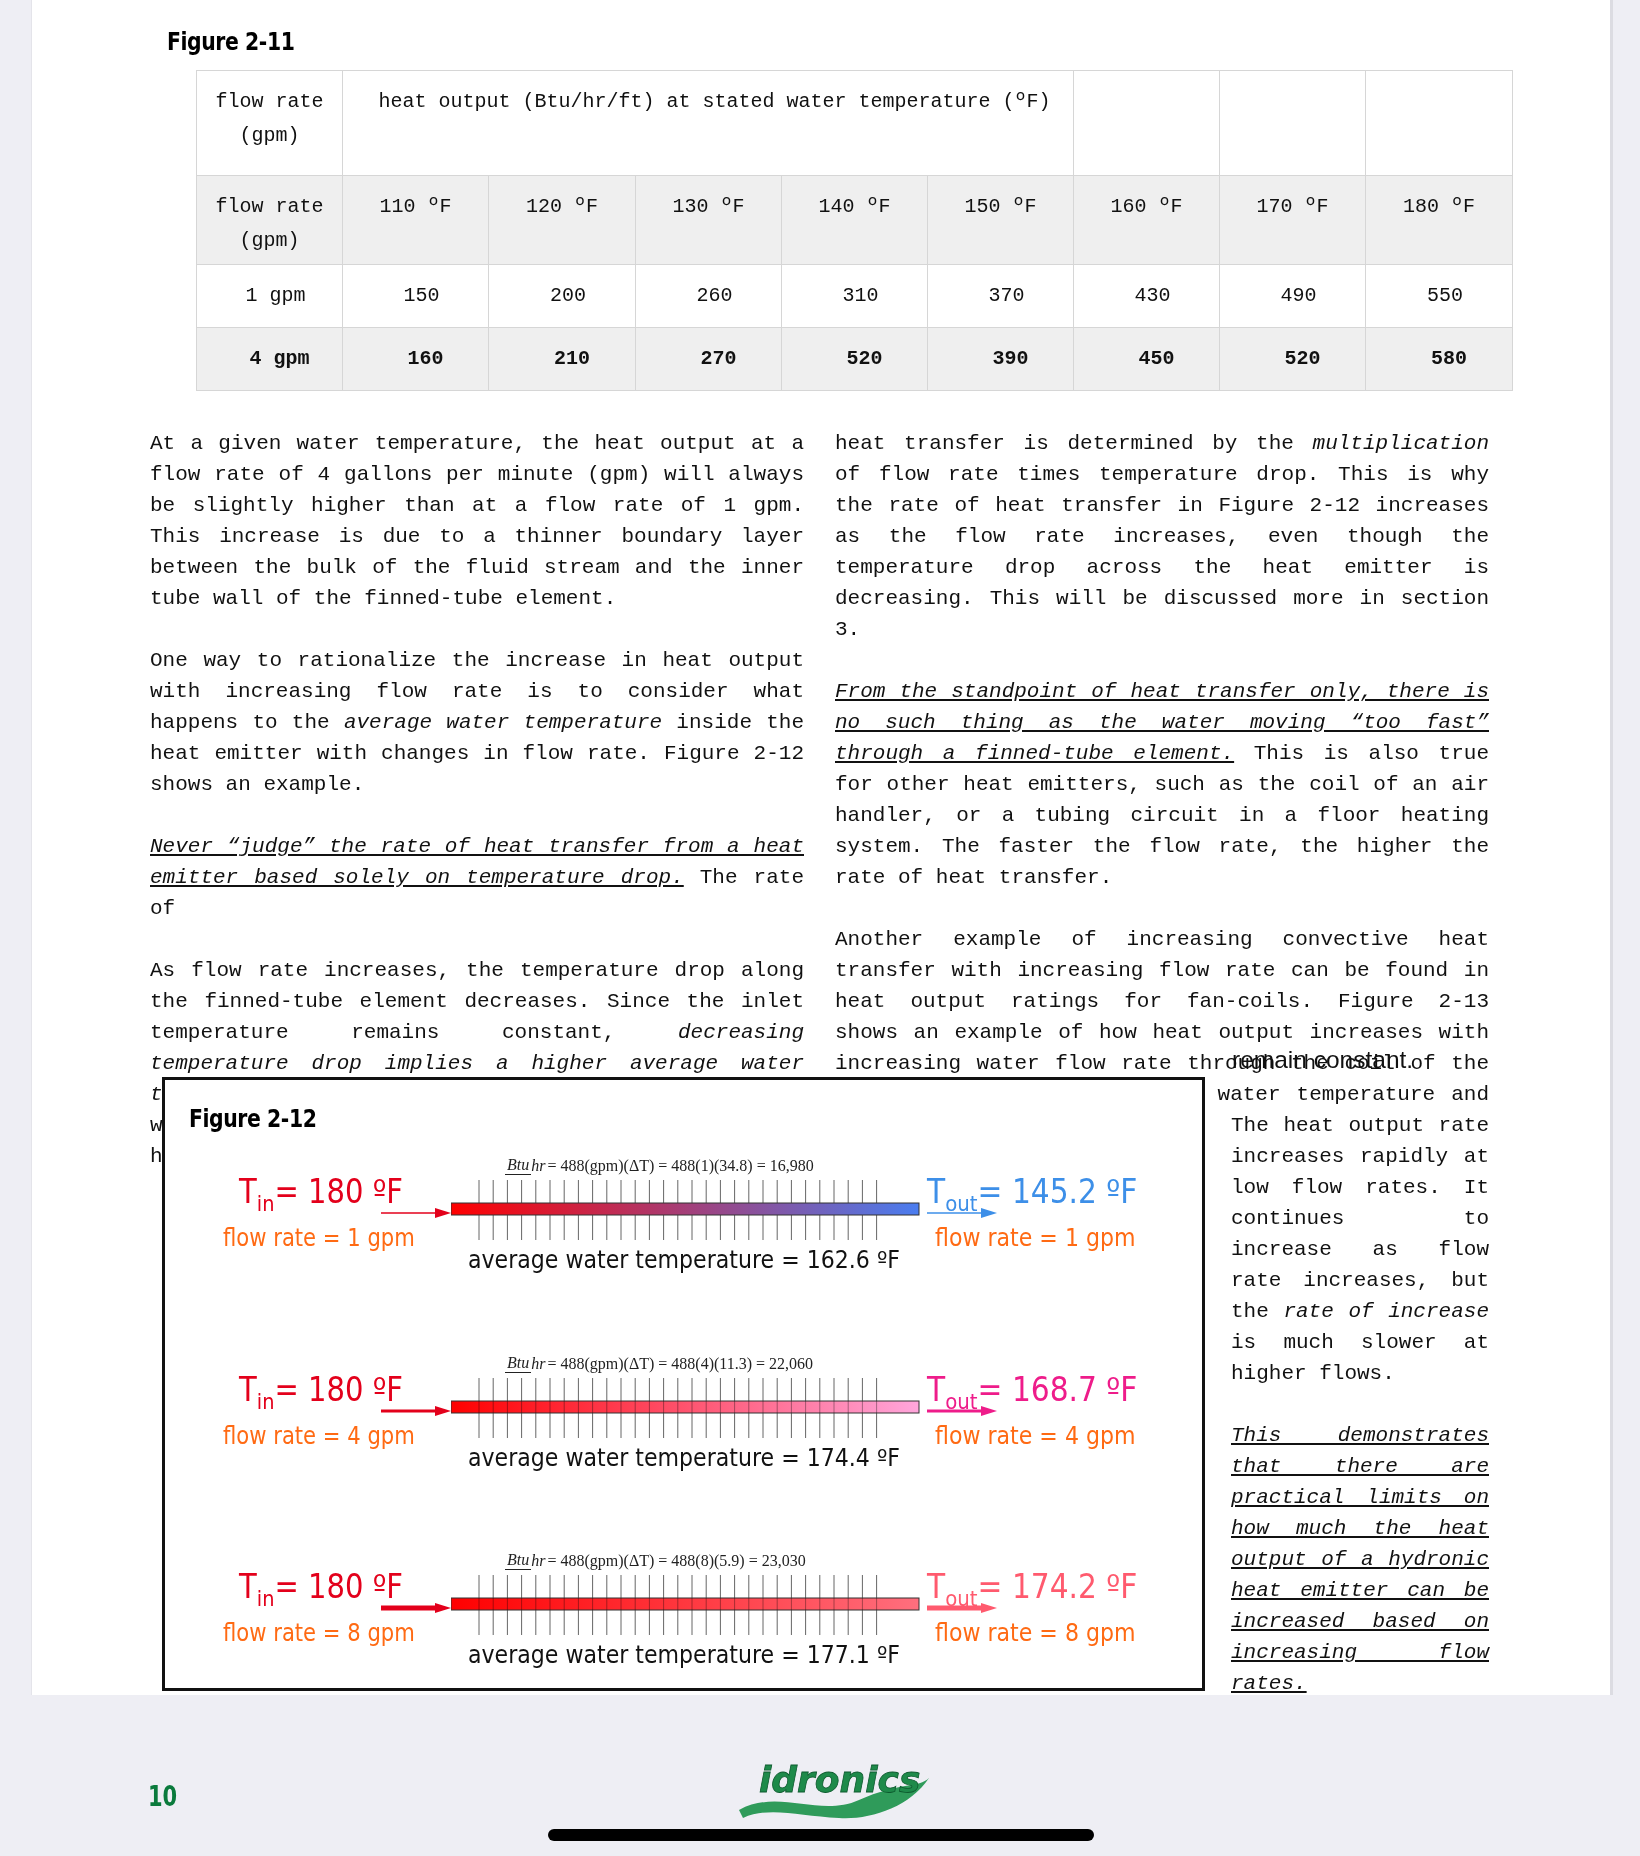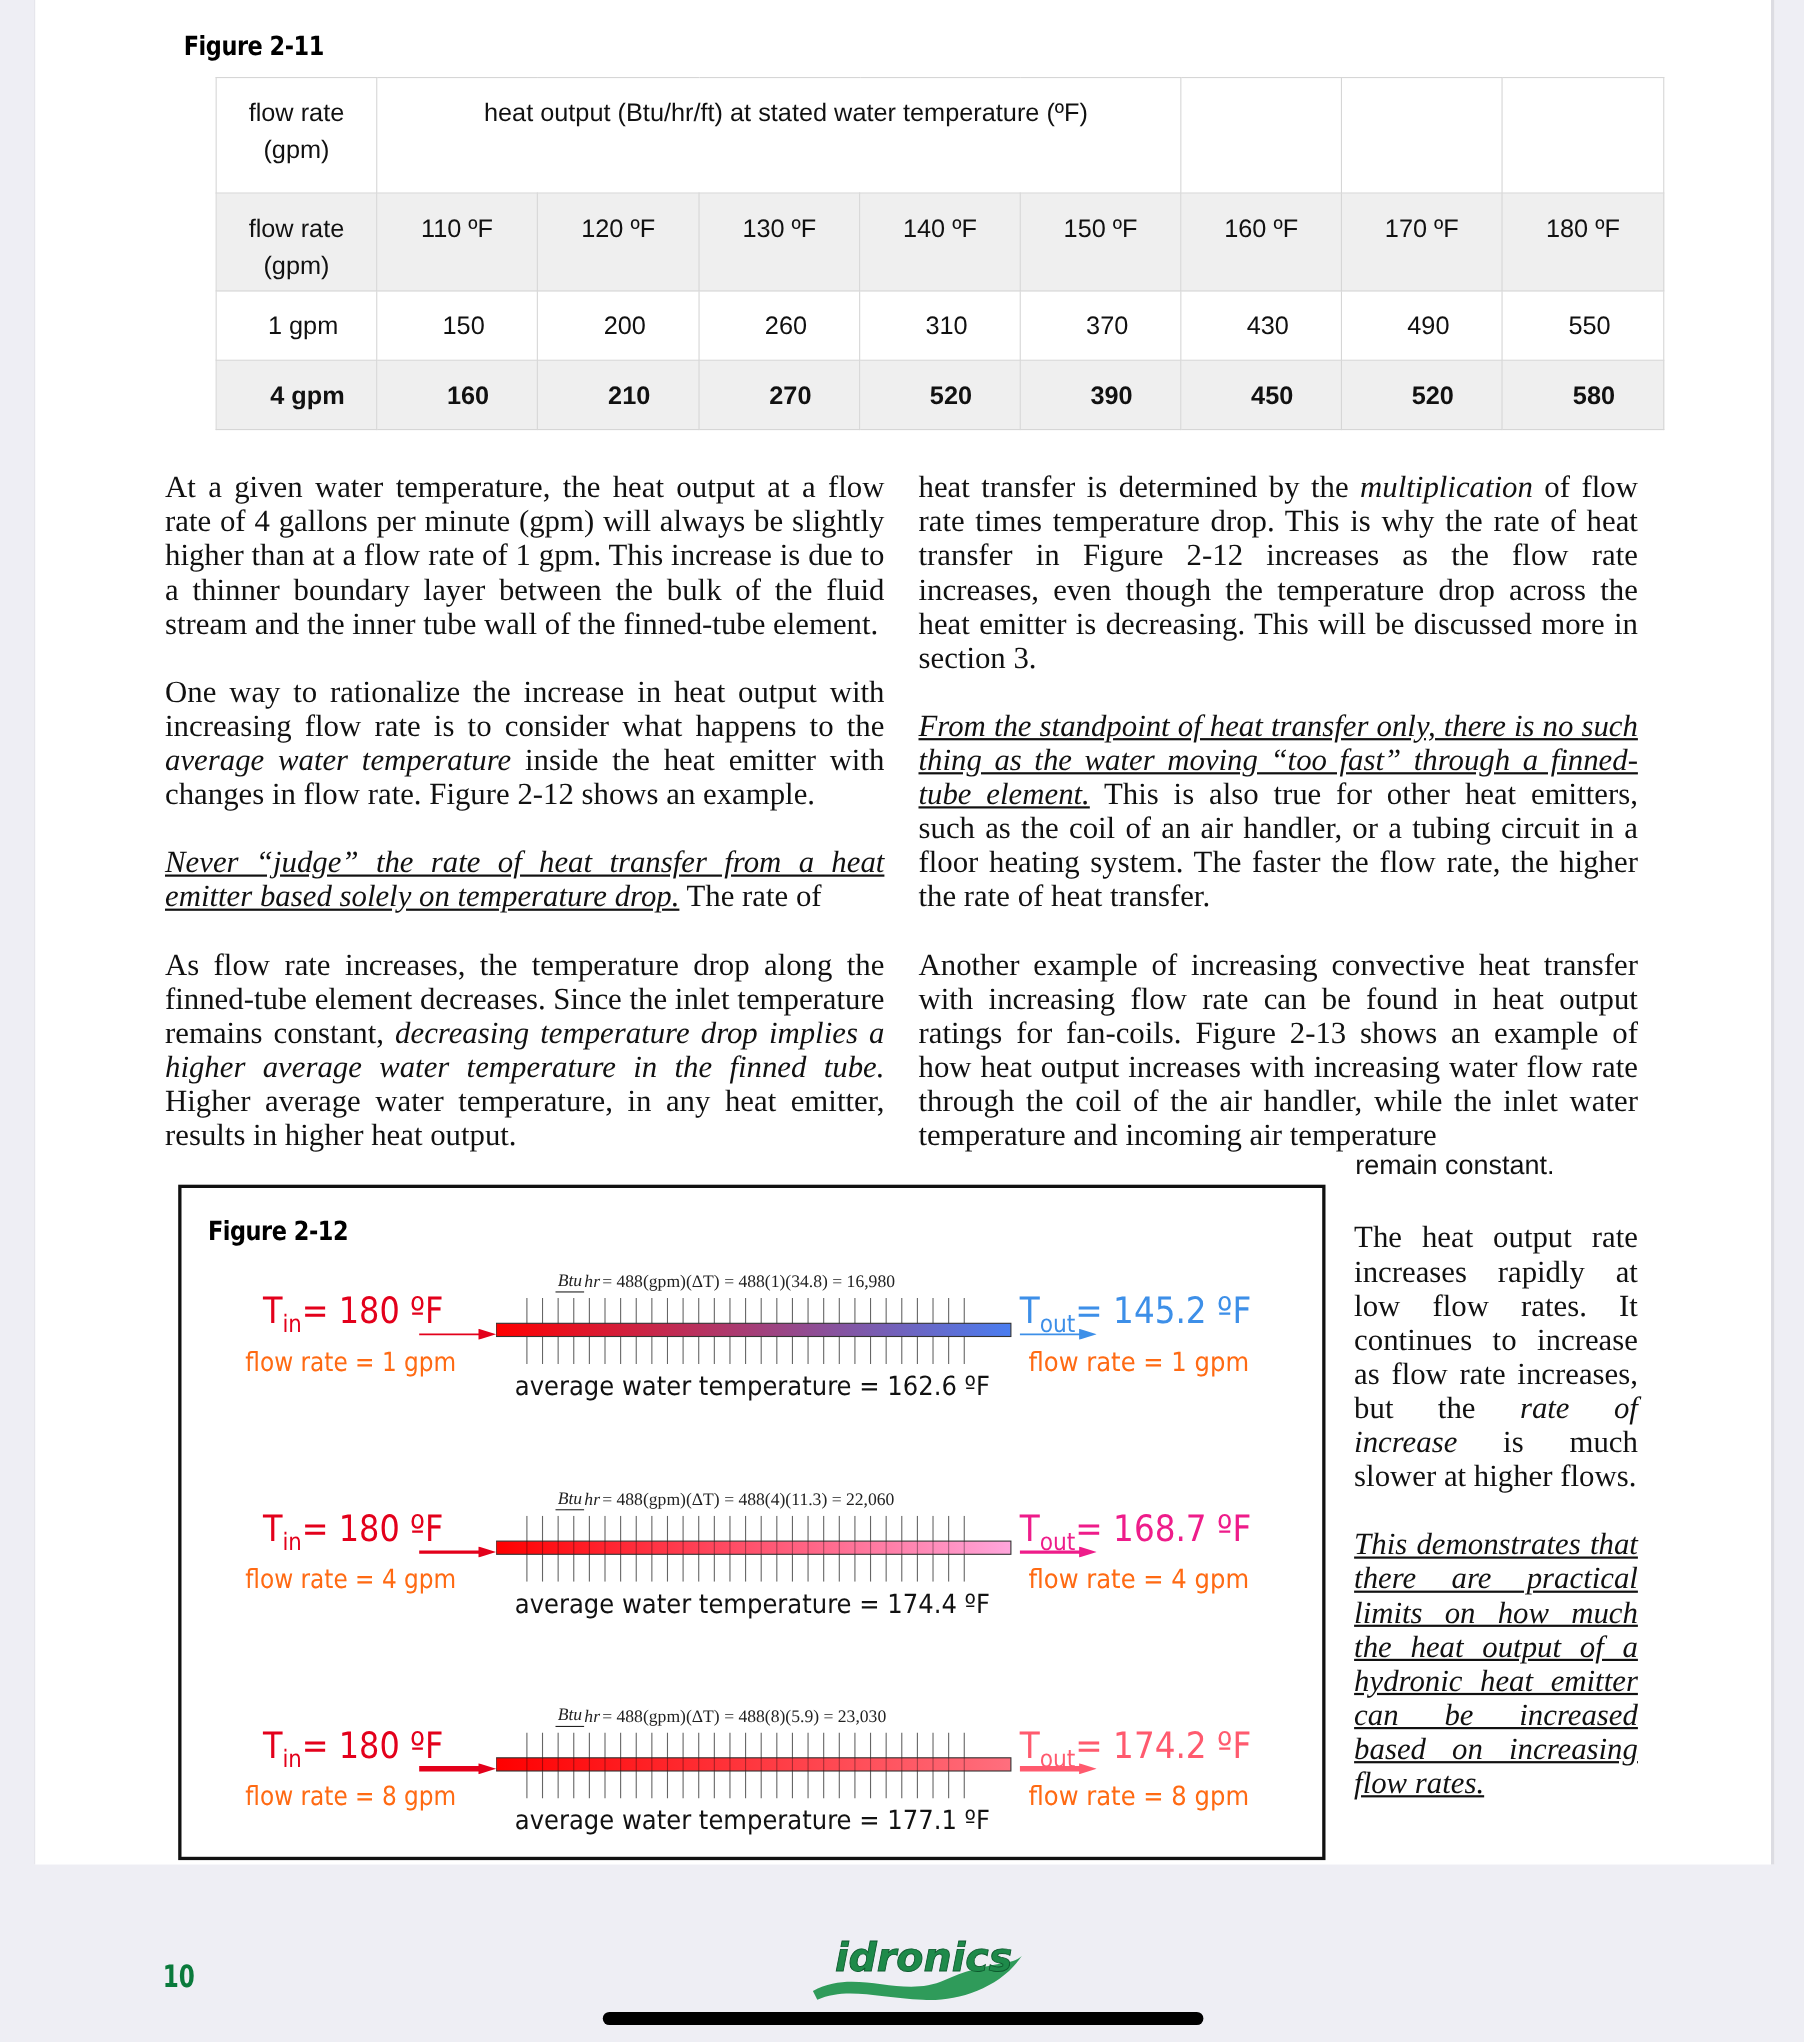--- a/index.html
+++ b/index.html
@@ -16,37 +16,37 @@
   }
   .fig-label {
     position: absolute; font-family: "DejaVu Sans", sans-serif; font-weight: bold;
     font-size: 24px; letter-spacing: -0.5px; color: #000;
     transform: scaleX(0.85); transform-origin: left top;
   }
   
   table.fig11 {
     position: absolute; left: 164px; top: 70px; width: 1316px;
     border-collapse: collapse; table-layout: fixed;
-    font-size: 23px; font-family: Liberation Sans, sans-serif;
+    font-size: 20px; font-family: Liberation Mono, monospace;
   }
   table.fig11 td {
     border: 1.5px solid #d6d6d6; text-align: center; vertical-align: top;
     padding: 0; line-height: 34px;
   }
   table.fig11 tr.r0 td { height: 90px; padding-top: 14px; background: #fff; }
   table.fig11 tr.r1 td { height: 74px; padding-top: 14px; background: #efefef; }
   table.fig11 tr.r2 td { height: 48px; padding-top: 14px; background: #fff; padding-left: 12px; }
   table.fig11 tr.r3 td { height: 48px; padding-top: 14px; background: #efefef; font-weight: bold; padding-left: 20px; }
   table.fig11 td.hdr-span { text-align: center; padding-left: 13px; margin-top: 40px; }
   table.fig11 td.empty { }
 
   
   .col {
-    position: absolute; font-size: 28px; line-height: 31px; text-align: justify;
-    font-family: Liberation Serif, serif;
+    position: absolute; font-size: 21px; line-height: 31px; text-align: justify;
+    font-family: Liberation Mono, monospace;
   }
   .col p { margin: 0 0 31px 0; }
   .col p:last-child { margin-bottom: 0; }
   .col-left { left: 149px; top: 428px; width: 654px; }
   .col-right { left: 834px; top: 428px; width: 654px; }
   .col-side { left: 1230px; top: 1110px; width: 258px; }
   em { font-style: italic; }
   .ul { text-decoration: underline; }
   .remain { position: absolute; left: 1231px; top: 1044px; font-size: 24.5px; line-height: 31px; }
 

